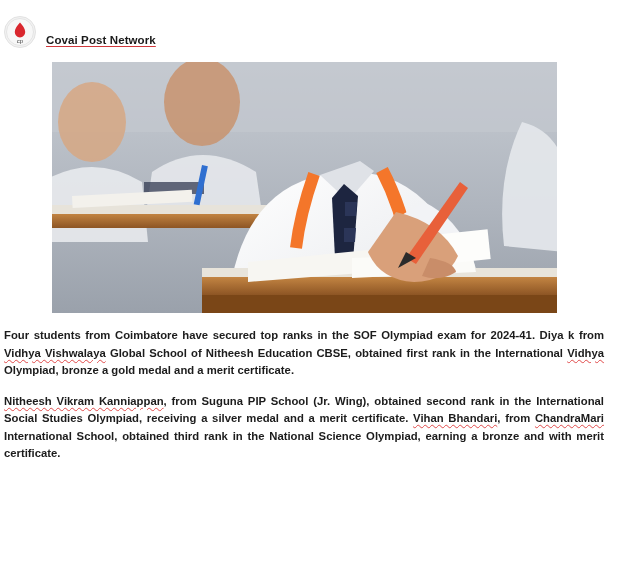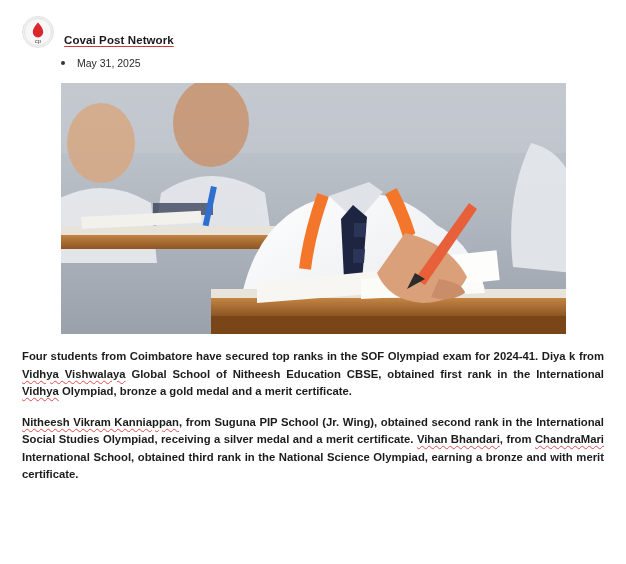--- a/index.html
+++ b/index.html
@@ -12,21 +12,21 @@
     height: 564px;
     font-family: "Liberation Sans", sans-serif;
     color: #1a1a1a;
     overflow: hidden;
     position: relative;
   }
   .page {
     width: 626px;
     height: 564px;
     box-sizing: border-box;
-    padding: 14px 22px 0 22px;
+    padding: 14px 22px 0 4px;
     position: relative;
   }
 
   
   .byline {
     display: flex;
     align-items: flex-start;
     gap: 10px;
     margin: 0 0 2px 0;
   }
@@ -124,24 +124,20 @@
         <circle cx="14" cy="14" r="13.5" fill="#f7f7f7" stroke="#e4e4e4"></circle>
         <path d="M14 4.5c2.6 3.1 5.2 6 5.2 9.3 0 3.2-2.4 5.6-5.2 5.6s-5.2-2.4-5.2-5.6c0-3.3 2.6-6.2 5.2-9.3z" fill="#d9272e"></path>
         <text x="14" y="24.6" font-family="'Liberation Sans', sans-serif" font-size="6" fill="#444" text-anchor="middle">cp</text>
       </svg>
     </div>
     <div class="byline-text">
       <span class="site-name">Covai Post Network</span>
     </div>
   </div>
 
-  <div class="date-row">
-    <span class="bullet"></span>
-    <span class="date-text">May 31, 2025</span>
-  </div>
 
   <div class="hero-wrap">
     <div class="hero">
       <svg width="505" height="251" viewBox="0 0 505 251" aria-hidden="true">
         <defs>
           <linearGradient id="bgGrad" x1="0" y1="0" x2="0" y2="1">
             <stop offset="0%" stop-color="#c7ccd3"></stop>
             <stop offset="60%" stop-color="#aeb4bd"></stop>
             <stop offset="100%" stop-color="#9aa1ab"></stop>
           </linearGradient>

